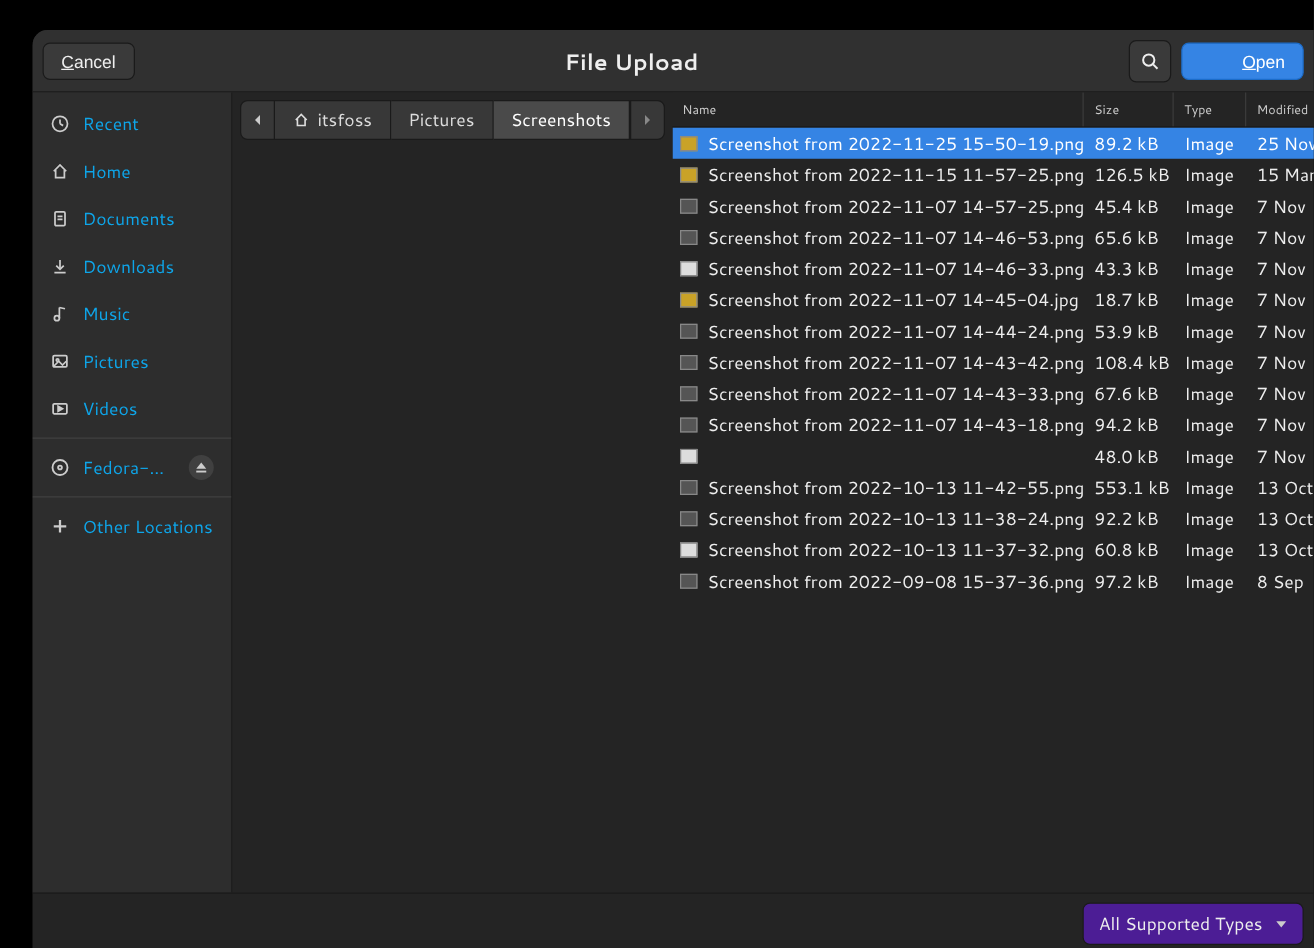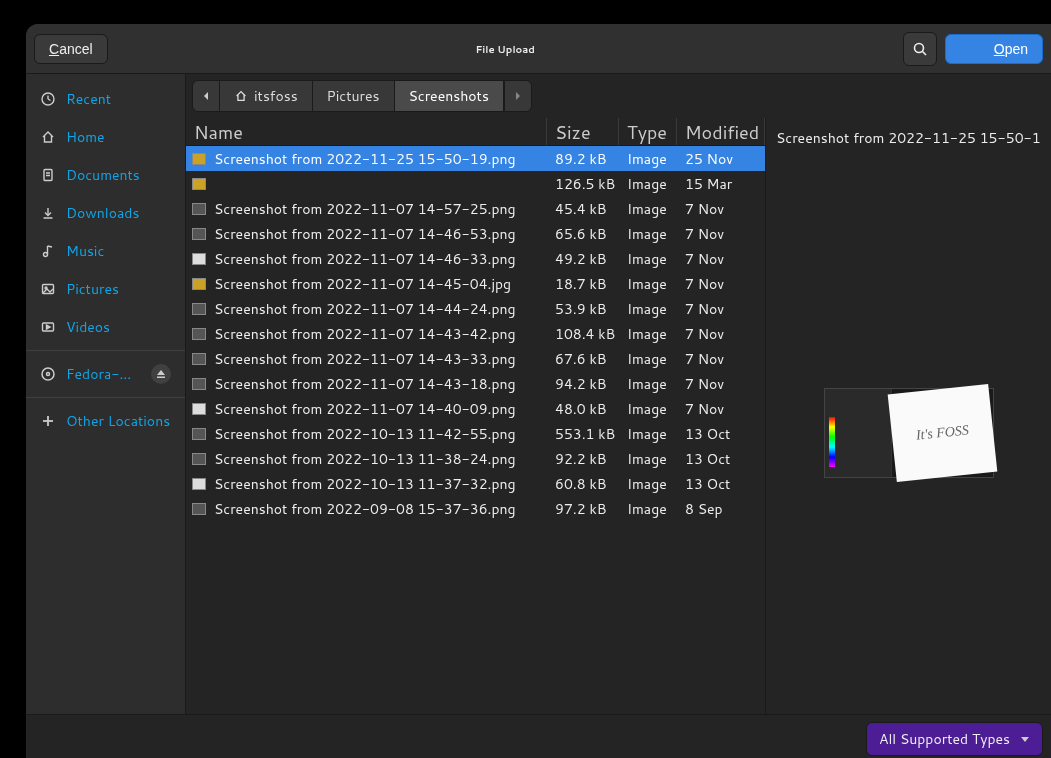--- a/index.html
+++ b/index.html
@@ -45,21 +45,21 @@
 .btn.primary {
   background: #3584e4;
   border-color: #1c6cc9;
   color: #fff;
   padding-left: 48px;
 }
 .title {
   flex: 1;
   text-align: center;
   font-weight: bold;
-  font-size: 10px;
+  font-size: 18px;
 }
 .icon-btn {
   width: 34px;
   height: 34px;
   background: #3a3a3a;
   border: 1px solid #1a1a1a;
   border-radius: 6px;
   display: flex;
   align-items: center;
   justify-content: center;
@@ -93,21 +93,21 @@
   height: 20px;
   background: #404040;
   border-radius: 50%;
   display: flex;
   align-items: center;
   justify-content: center;
 }
 .main {
   flex: 1;
   display: flex;
-  flex-direction: column;
+  flex-direction: row;
   min-width: 0;
 }
 .pathbar {
   height: 44px;
   display: flex;
   align-items: center;
   padding: 6px;
   gap: 0;
 }
 .path-nav {
@@ -149,21 +149,21 @@
   border-right: 1px solid #1a1a1a;
 }
 .col-header {
   display: flex;
   height: 28px;
   border-bottom: 1px solid #1a1a1a;
   background: #242424;
 }
 .col-header > div {
   padding: 4px 8px;
-  font-size: 18px;
+  font-size: 10px;
   color: #ccc;
   border-right: 1px solid #3a3a3a;
   display: flex;
   align-items: center;
 }
 .col-name { flex: 1; }
 .col-size { width: 72px; }
 .col-type { width: 58px; }
 .col-mod { width: 88px; }
 .rows { flex: 1; overflow: auto; }
@@ -381,20 +381,21 @@
                   <span class="thumb yellow"></span>
                   <span>Screenshot from 2022-11-25 15-50-19.png</span>
                 </div>
                 <div class="c-size">89.2 kB</div>
                 <div class="c-type">Image</div>
                 <div class="c-mod">25 Nov</div>
               </div>
               <div class="row">
                 <div class="c-name">
                   <span class="thumb yellow"></span>
+                  <span>Screenshot from 2022-11-15 11-57-25.png</span>
                 </div>
                 <div class="c-size">126.5 kB</div>
                 <div class="c-type">Image</div>
                 <div class="c-mod">15 Mar</div>
               </div>
               <div class="row">
                 <div class="c-name">
                   <span class="thumb "></span>
                   <span>Screenshot from 2022-11-07 14-57-25.png</span>
                 </div>
@@ -409,21 +410,21 @@
                 </div>
                 <div class="c-size">65.6 kB</div>
                 <div class="c-type">Image</div>
                 <div class="c-mod">7 Nov</div>
               </div>
               <div class="row">
                 <div class="c-name">
                   <span class="thumb white"></span>
                   <span>Screenshot from 2022-11-07 14-46-33.png</span>
                 </div>
-                <div class="c-size">49.2 kB</div>
+                <div class="c-size">43.3 kB</div>
                 <div class="c-type">Image</div>
                 <div class="c-mod">7 Nov</div>
               </div>
               <div class="row">
                 <div class="c-name">
                   <span class="thumb yellow"></span>
                   <span>Screenshot from 2022-11-07 14-45-04.jpg</span>
                 </div>
                 <div class="c-size">18.7 kB</div>
                 <div class="c-type">Image</div>
@@ -461,21 +462,20 @@
                   <span class="thumb "></span>
                   <span>Screenshot from 2022-11-07 14-43-18.png</span>
                 </div>
                 <div class="c-size">94.2 kB</div>
                 <div class="c-type">Image</div>
                 <div class="c-mod">7 Nov</div>
               </div>
               <div class="row">
                 <div class="c-name">
                   <span class="thumb white"></span>
-                  <span>Screenshot from 2022-11-07 14-40-09.png</span>
                 </div>
                 <div class="c-size">48.0 kB</div>
                 <div class="c-type">Image</div>
                 <div class="c-mod">7 Nov</div>
               </div>
               <div class="row">
                 <div class="c-name">
                   <span class="thumb "></span>
                   <span>Screenshot from 2022-10-13 11-42-55.png</span>
                 </div>

